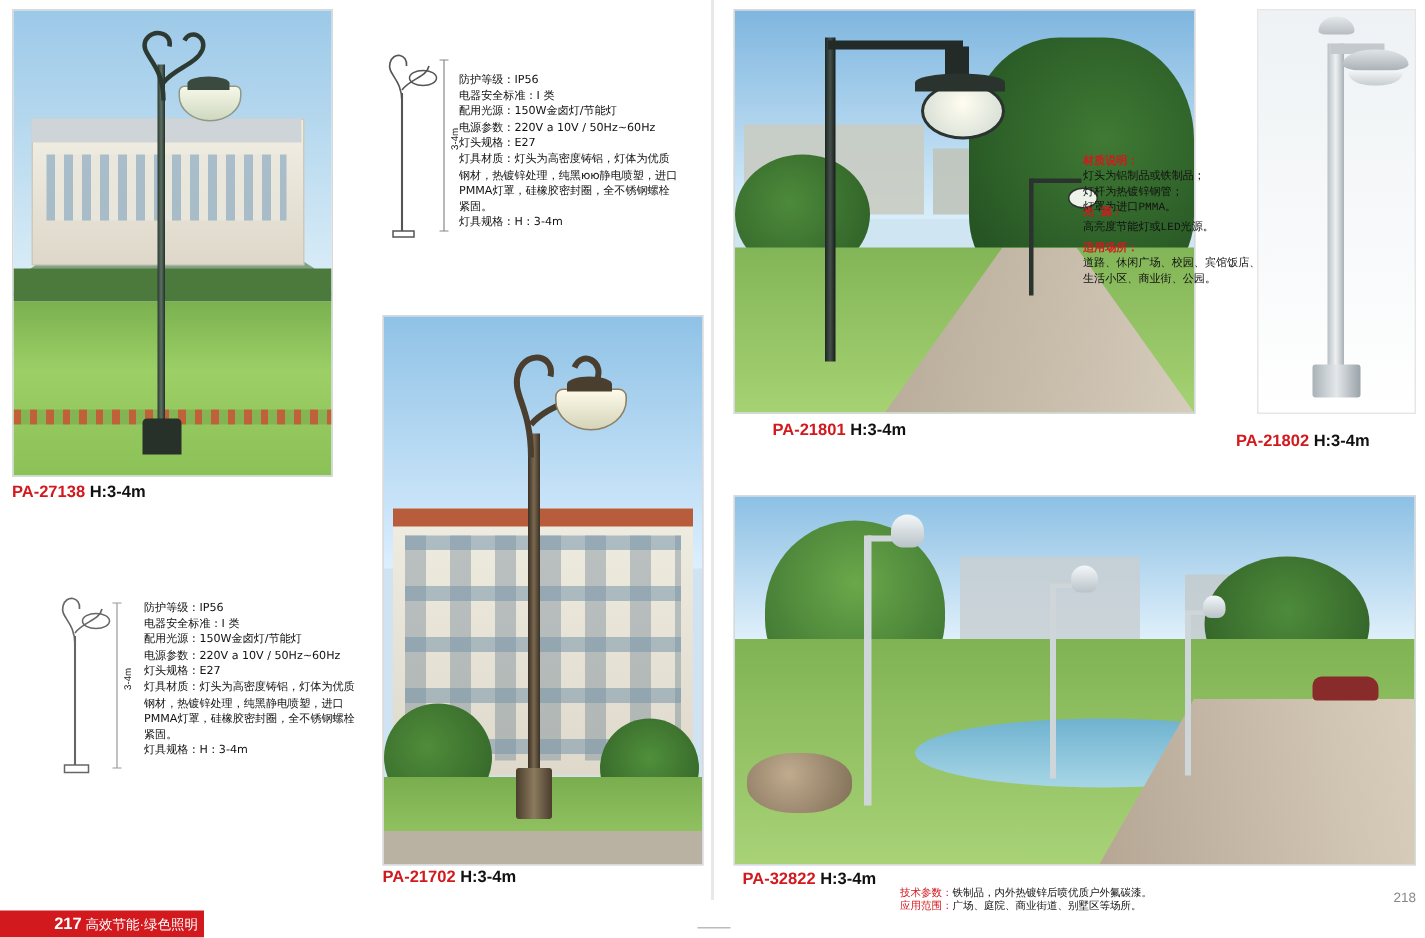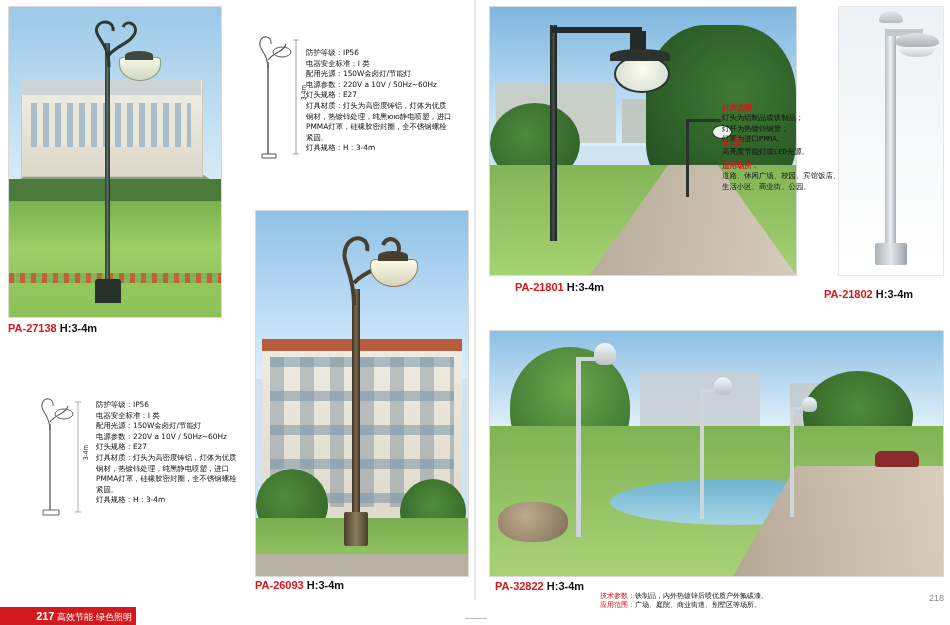--- a/index.html
+++ b/index.html
@@ -116,21 +116,21 @@
     <div style="position:absolute;left:96px;top:78px;width:8px;height:252px;background:linear-gradient(90deg,#3a3024,#7a6950,#3a3024);"></div>
     <div style="position:absolute;left:88px;bottom:30px;width:24px;height:34px;background:linear-gradient(90deg,#4a3d2c,#8b7a5e,#4a3d2c);border-radius:2px;"></div>
     <svg class="draw" style="left:78px;top:8px;" width="96" height="90">
       <path d="M20 86 C20 50 6 44 12 28 C18 14 36 18 33 32" fill="none" stroke="#4a3f2e" stroke-width="4"></path>
       <path d="M20 64 C34 48 58 48 64 34 C69 22 54 14 49 26" fill="none" stroke="#4a3f2e" stroke-width="4"></path>
     </svg>
     <div style="position:absolute;left:114px;top:48px;width:46px;height:26px;background:linear-gradient(#fdfbe8,#d6d3ba);border-radius:6px 6px 55% 55%/6px 6px 80% 80%;border:1px solid #8c7f63;"></div>
     <div style="position:absolute;left:122px;top:40px;width:30px;height:10px;background:#4a3f2e;border-radius:50% 50% 0 0;"></div>
   </div>
   <div class="caption" style="left:255px;top:579px;">
-    <span>PA-26093</span> <span class="dim">H:3-4m</span>
+    <span>PA-21702</span> <span class="dim">H:3-4m</span>
   </div>
 
   <svg class="draw" style="left:22px;top:388px;" width="62" height="130">
     <path d="M28 122 L28 36" stroke="#666" stroke-width="1.4" fill="none"></path>
     <path d="M21 122 h16 v5 h-16z" stroke="#666" stroke-width="1" fill="none"></path>
     <path d="M28 42 C28 26 18 24 20 16 C22 8 32 10 31 18" stroke="#666" stroke-width="1.1" fill="none"></path>
     <path d="M28 34 C34 26 44 26 46 18" stroke="#666" stroke-width="1.1" fill="none"></path>
     <ellipse cx="42" cy="26" rx="9" ry="5" stroke="#666" stroke-width="1" fill="none"></ellipse>
     <path d="M56 14 L56 124" stroke="#999" stroke-width=".8"></path>
     <path d="M53 14 h6 M53 124 h6" stroke="#999" stroke-width=".8"></path>

